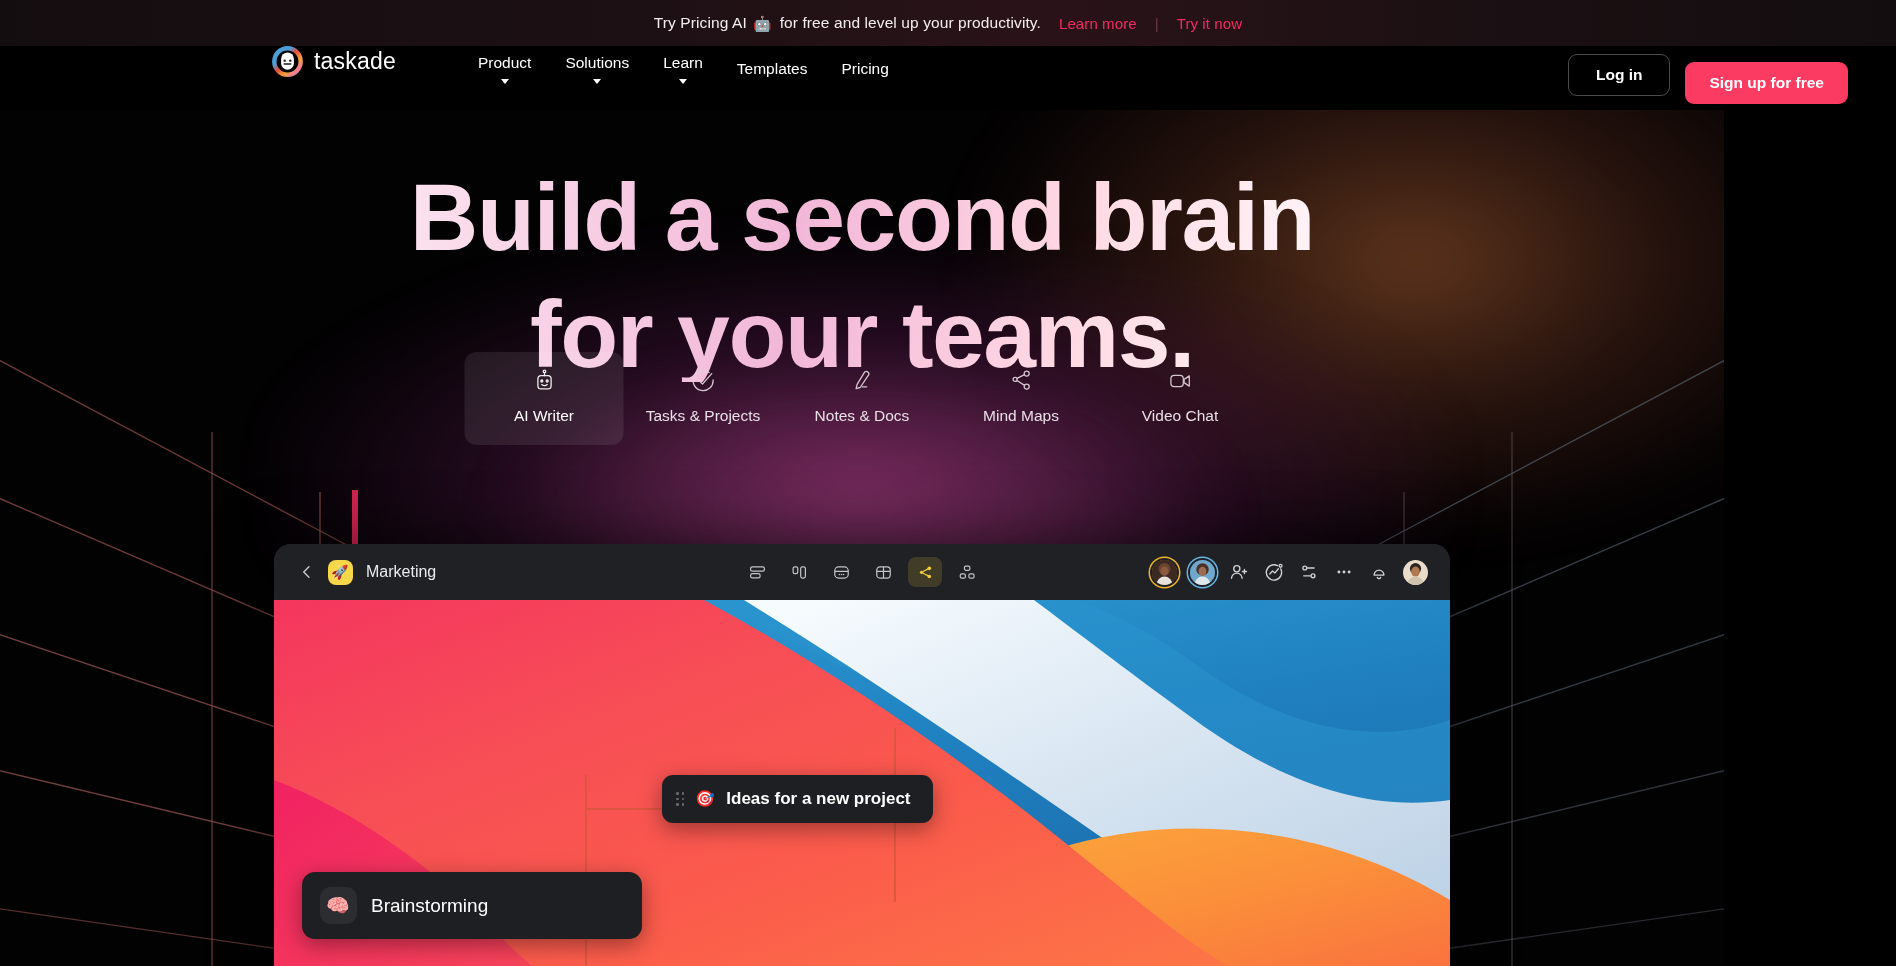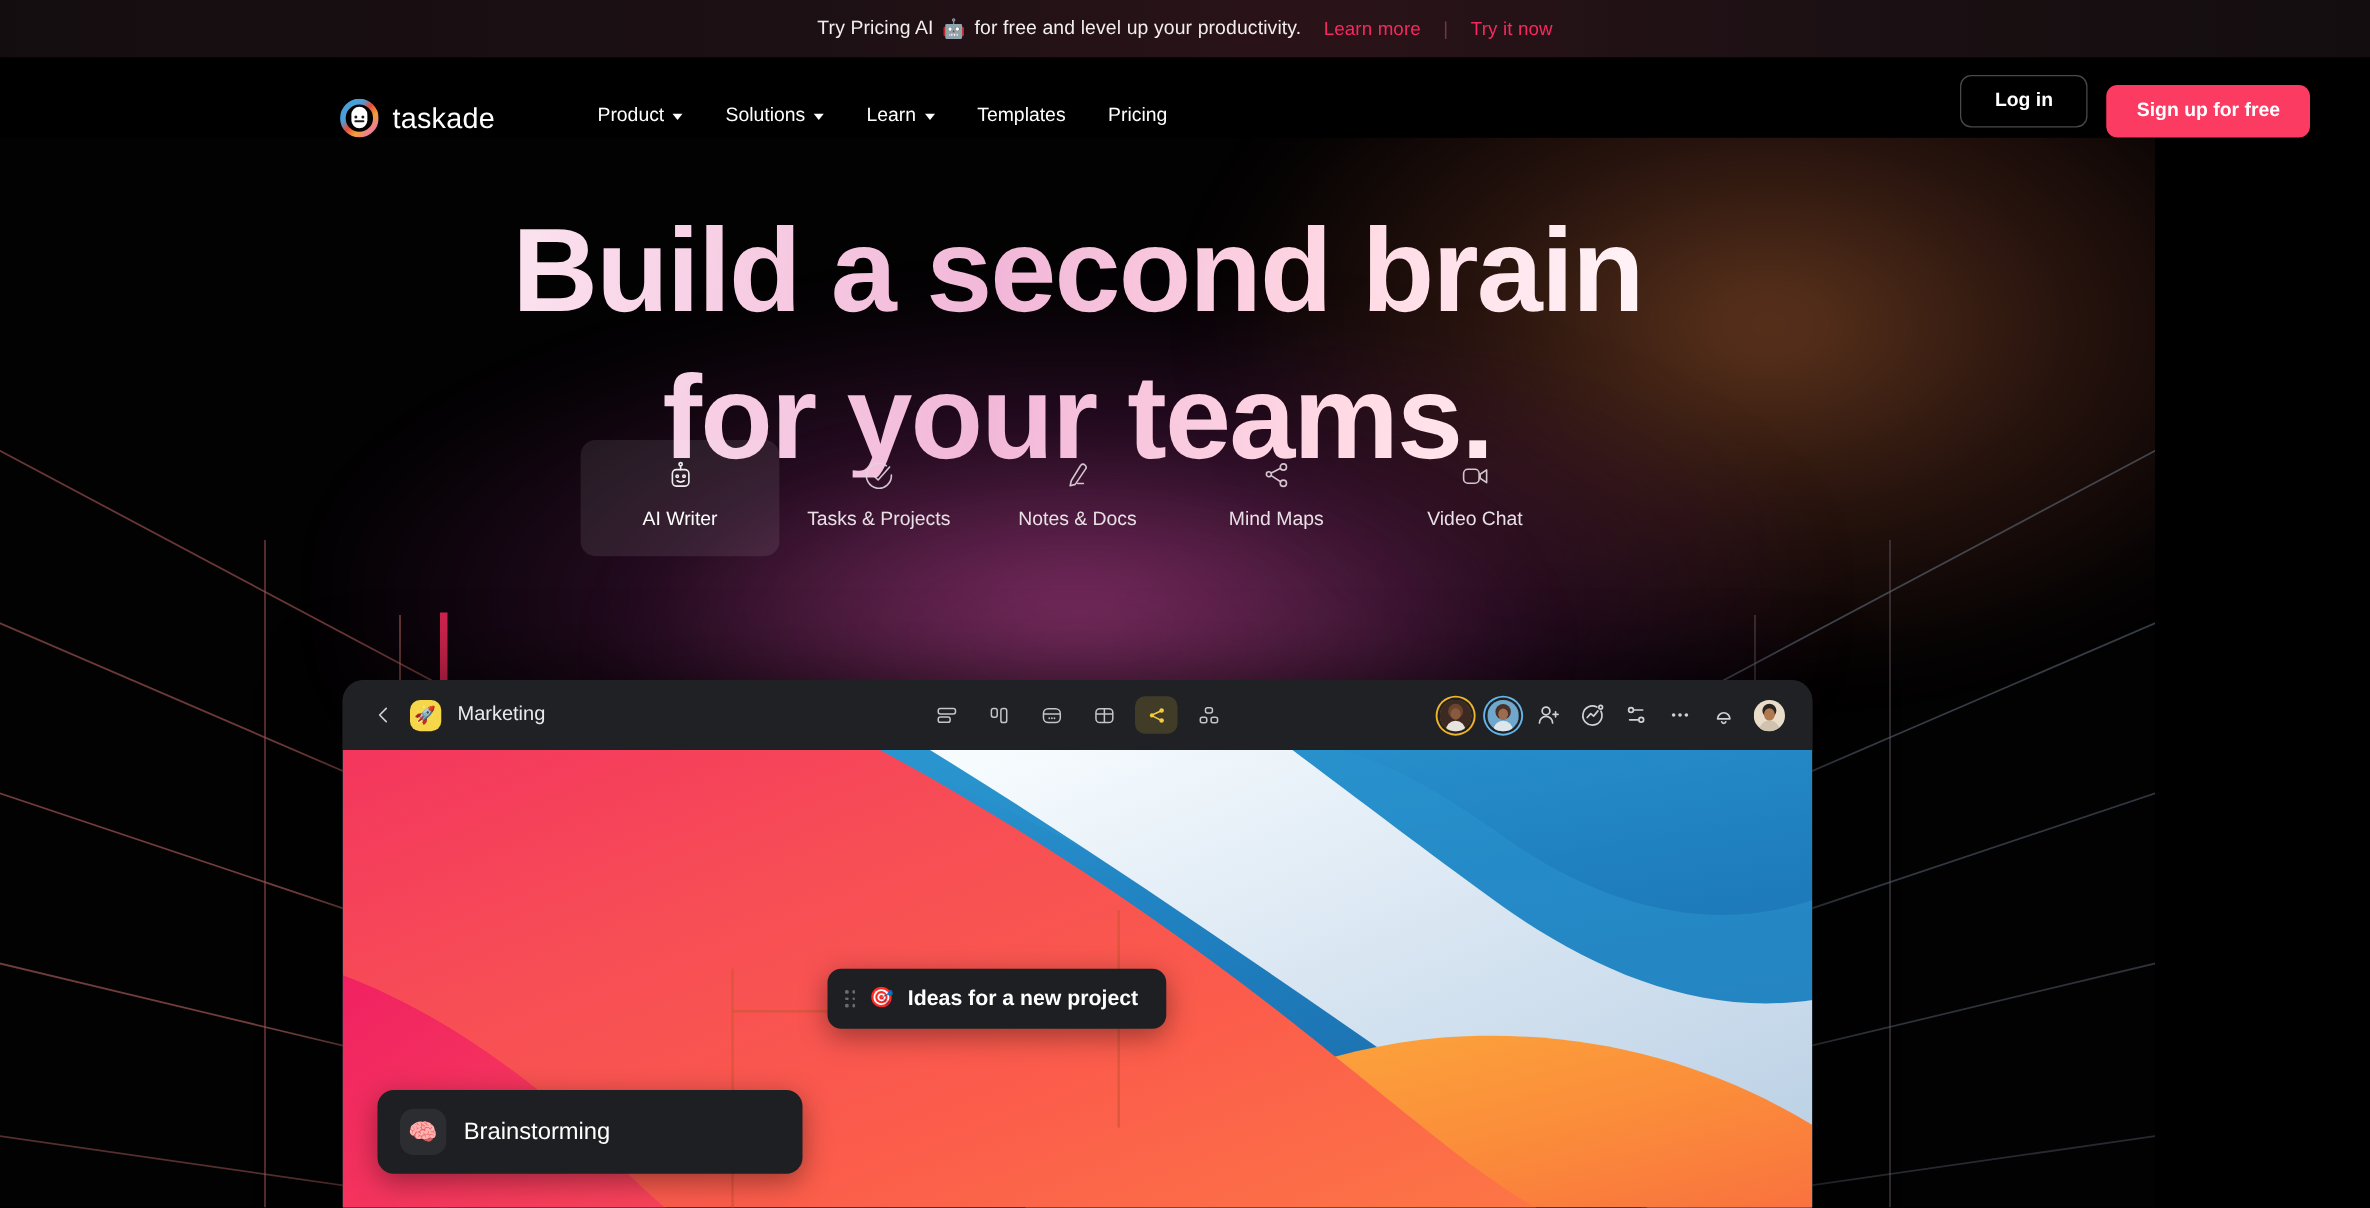--- a/index.html
+++ b/index.html
@@ -19,33 +19,34 @@
   .announce .txt { display:flex; align-items:center; gap:7px; }
   .announce .emoji { font-size:15px; line-height:1; }
   .announce a { color:#f5295f; text-decoration:none; margin-left:18px; font-size:15px; }
   .announce .sep { color:#6a3a45; margin-left:18px; font-size:15px; }
   .announce a.second { margin-left:18px; }
 
   
   .nav {
     position:relative; z-index:40;
     height:64px; width:100%;
-    display:flex; align-items:flex-end;
+    display:flex; align-items:flex-start;
     padding:0 48px 0 272px;
     background:#000;
   }
   .brand { display:flex; align-items:center; gap:11px; cursor:pointer; }
   .brand .logo { width:31px; height:31px; position:relative; flex:0 0 auto; }
   .brand .word { font-size:23px; color:#fff; letter-spacing:.2px; font-weight:400; }
 
   .navlinks { display:flex; align-items:center; gap:0; margin-left:65px; }
   .navlink {
     display:flex; align-items:center; gap:7px;
     color:#ffffff; font-size:15.5px; padding:8px 17px; cursor:pointer;
     white-space:nowrap;
+    flex-direction:column;
   }
   .caret { width:0;height:0;border-left:4.5px solid transparent;border-right:4.5px solid transparent;border-top:5px solid #fff; display:inline-block; }
 
   .navactions { margin-left:auto; display:flex; align-items:center; gap:15px; }
   .btn-login {
     border:1px solid #4a4a4d; background:transparent; color:#fff;
     font-size:15.5px; font-weight:bold; padding:11px 27px; border-radius:9px; cursor:pointer;
     font-family:inherit;
   }
   .btn-signup {

